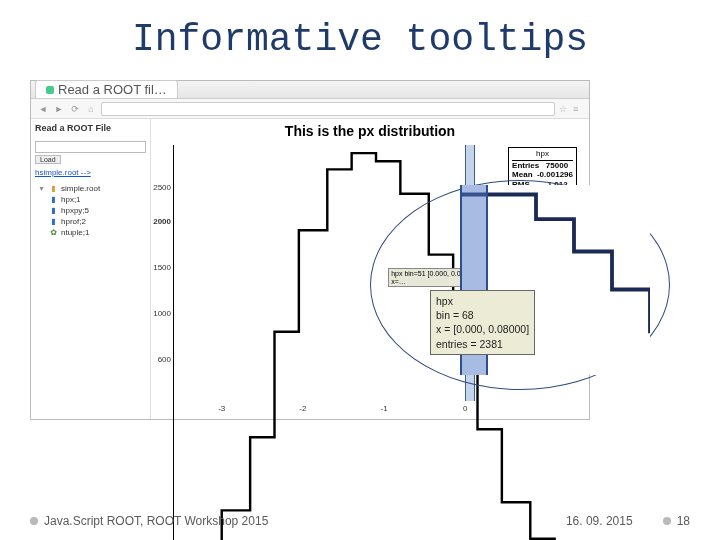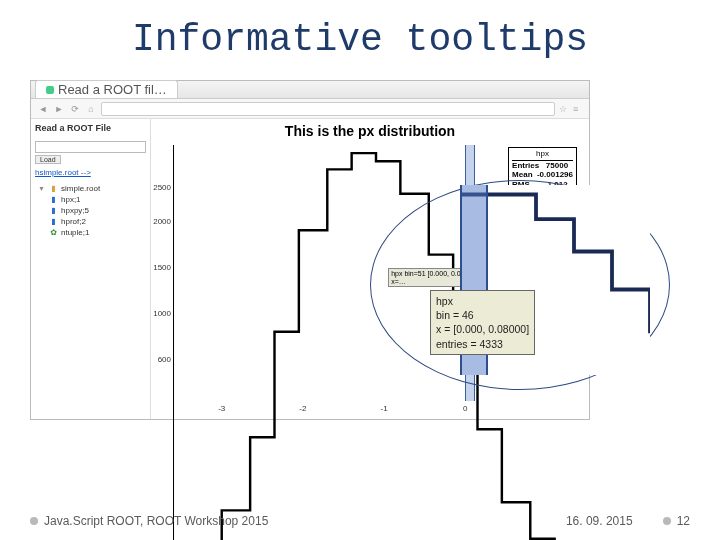--- a/index.html
+++ b/index.html
@@ -115,21 +115,21 @@
         </div>
 
         <div class="chartpane">
           <div class="chart-title">This is the px distribution</div>
           <div class="plot">
 
             <div class="yticks">
               <div style="top:82%;">600</div>
               <div style="top:64%;">1000</div>
               <div style="top:46%;">1500</div>
-              <div style="top:28%;">2000</div>
+              <div style="top:28%;font-weight:bold;">2000</div>
               <div style="top:10%;margin-top:12px;">2500</div>
             </div>
 
             <div class="xticks">
               <div style="left:12%;">-3</div>
               <div style="left:32%;">-2</div>
               <div style="left:52%;">-1</div>
               <div style="left:72%;">0</div>
             </div>
 
@@ -164,33 +164,33 @@
 
     <div class="zoom-box" style="left:430px; top:105px; width:190px; height:190px; border:none;">
       <svg class="zoom-histo" viewBox="0 0 100 100" preserveAspectRatio="none">
         <polyline fill="none" stroke="#1a2a55" stroke-width="2" points="0,5 40,5 40,18 60,18 60,35 80,35 80,55 100,55 100,78"></polyline>
       </svg>
       <div class="zoom-cursor" style="left:0; width:28px;"></div>
     </div>
 
     <div class="big-tt" style="left:400px; top:210px;">
       <div>hpx</div>
-      <div>bin = 46</div>
+      <div>bin = 68</div>
       <div>x = [0.000, 0.08000]</div>
-      <div>entries = 4333</div>
+      <div>entries = 2381</div>
     </div>
 
   </div>
 
   <div class="footer">
     <div class="fgroup">
       <span class="bullet"></span>
       <span>Java.Script ROOT, ROOT Workshop 2015</span>
     </div>
     <div class="fgroup">
       <span>16. 09. 2015</span>
       <span style="width:18px;"></span>
       <span class="bullet"></span>
-      <span>12</span>
+      <span>18</span>
     </div>
   </div>
 
 </div>
 
 </body></html>

